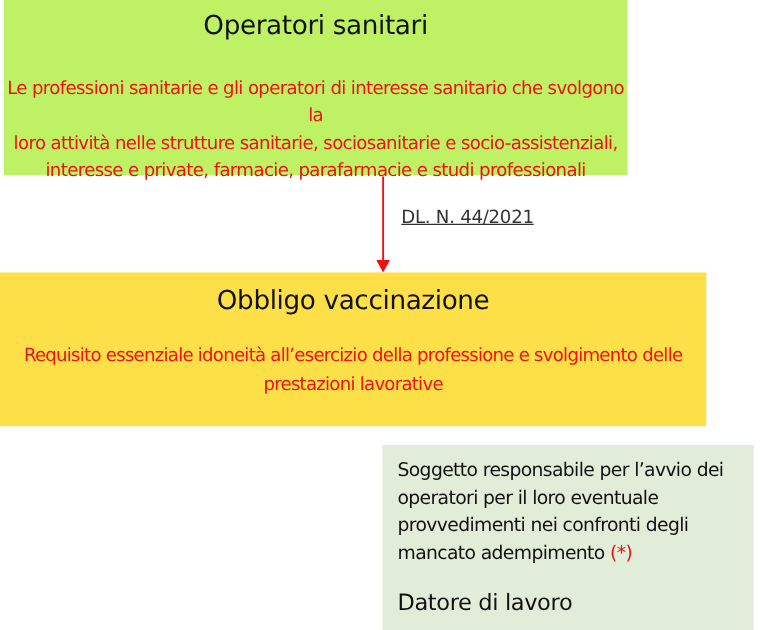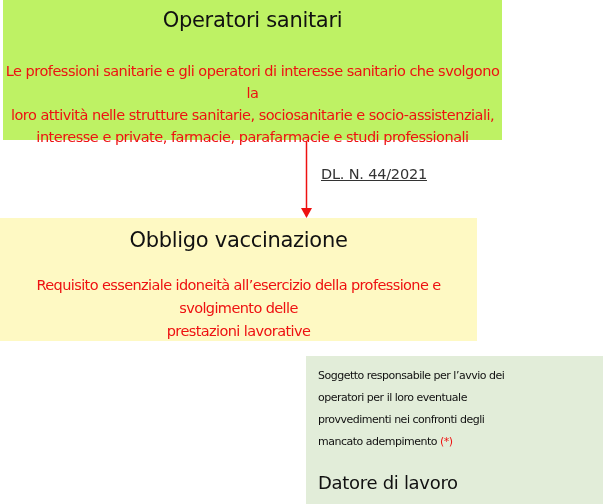--- a/index.html
+++ b/index.html
@@ -20,38 +20,38 @@
     #box-operatori .desc {
       position: absolute; left: 0; right: 0; top: 60px;
       font-size: 14.5px; line-height: 22px; color: #ee1111; letter-spacing: -0.5px;
     }
     #arrow { position: absolute; left: 301px; top: 141px; width: 11px; height: 78px; }
     #law-label {
       position: absolute; left: 321px; top: 166px;
       font-size: 14.5px; color: #333; letter-spacing: -0.2px; text-decoration: underline;
     }
     #box-obbligo {
-      left: 0; top: 218px; width: 477px; height: 123px;
-      background: #fef9c3; text-align: center;
+      left: 0; top: 218px; width: 565px; height: 123px;
+      background: #fde047; text-align: center;
     }
     #box-obbligo .title {
       position: absolute; left: 0; right: 0; top: 10px;
       font-size: 21px; color: #111; letter-spacing: -0.3px;
     }
     #box-obbligo .desc {
       position: absolute; left: 0; right: 0; top: 56px;
       font-size: 14.5px; line-height: 23px; color: #ee1111; letter-spacing: -0.6px;
     }
     #box-datore {
       left: 306px; top: 356px; width: 297px; height: 148px;
       background: #e2edd9;
     }
     #box-datore .desc {
       position: absolute; left: 12px; right: 6px; top: 9px;
-      font-size: 11px; line-height: 22px; color: #111; letter-spacing: -0.5px;
+      font-size: 15px; line-height: 22px; color: #111; letter-spacing: -0.5px;
     }
     #box-datore .asterisk { color: #ee1111; }
     #box-datore .title {
       position: absolute; left: 12px; top: 116px;
       font-size: 18px; color: #111; letter-spacing: -0.3px;
     }
   </style>
 </head>
 <body>
 

